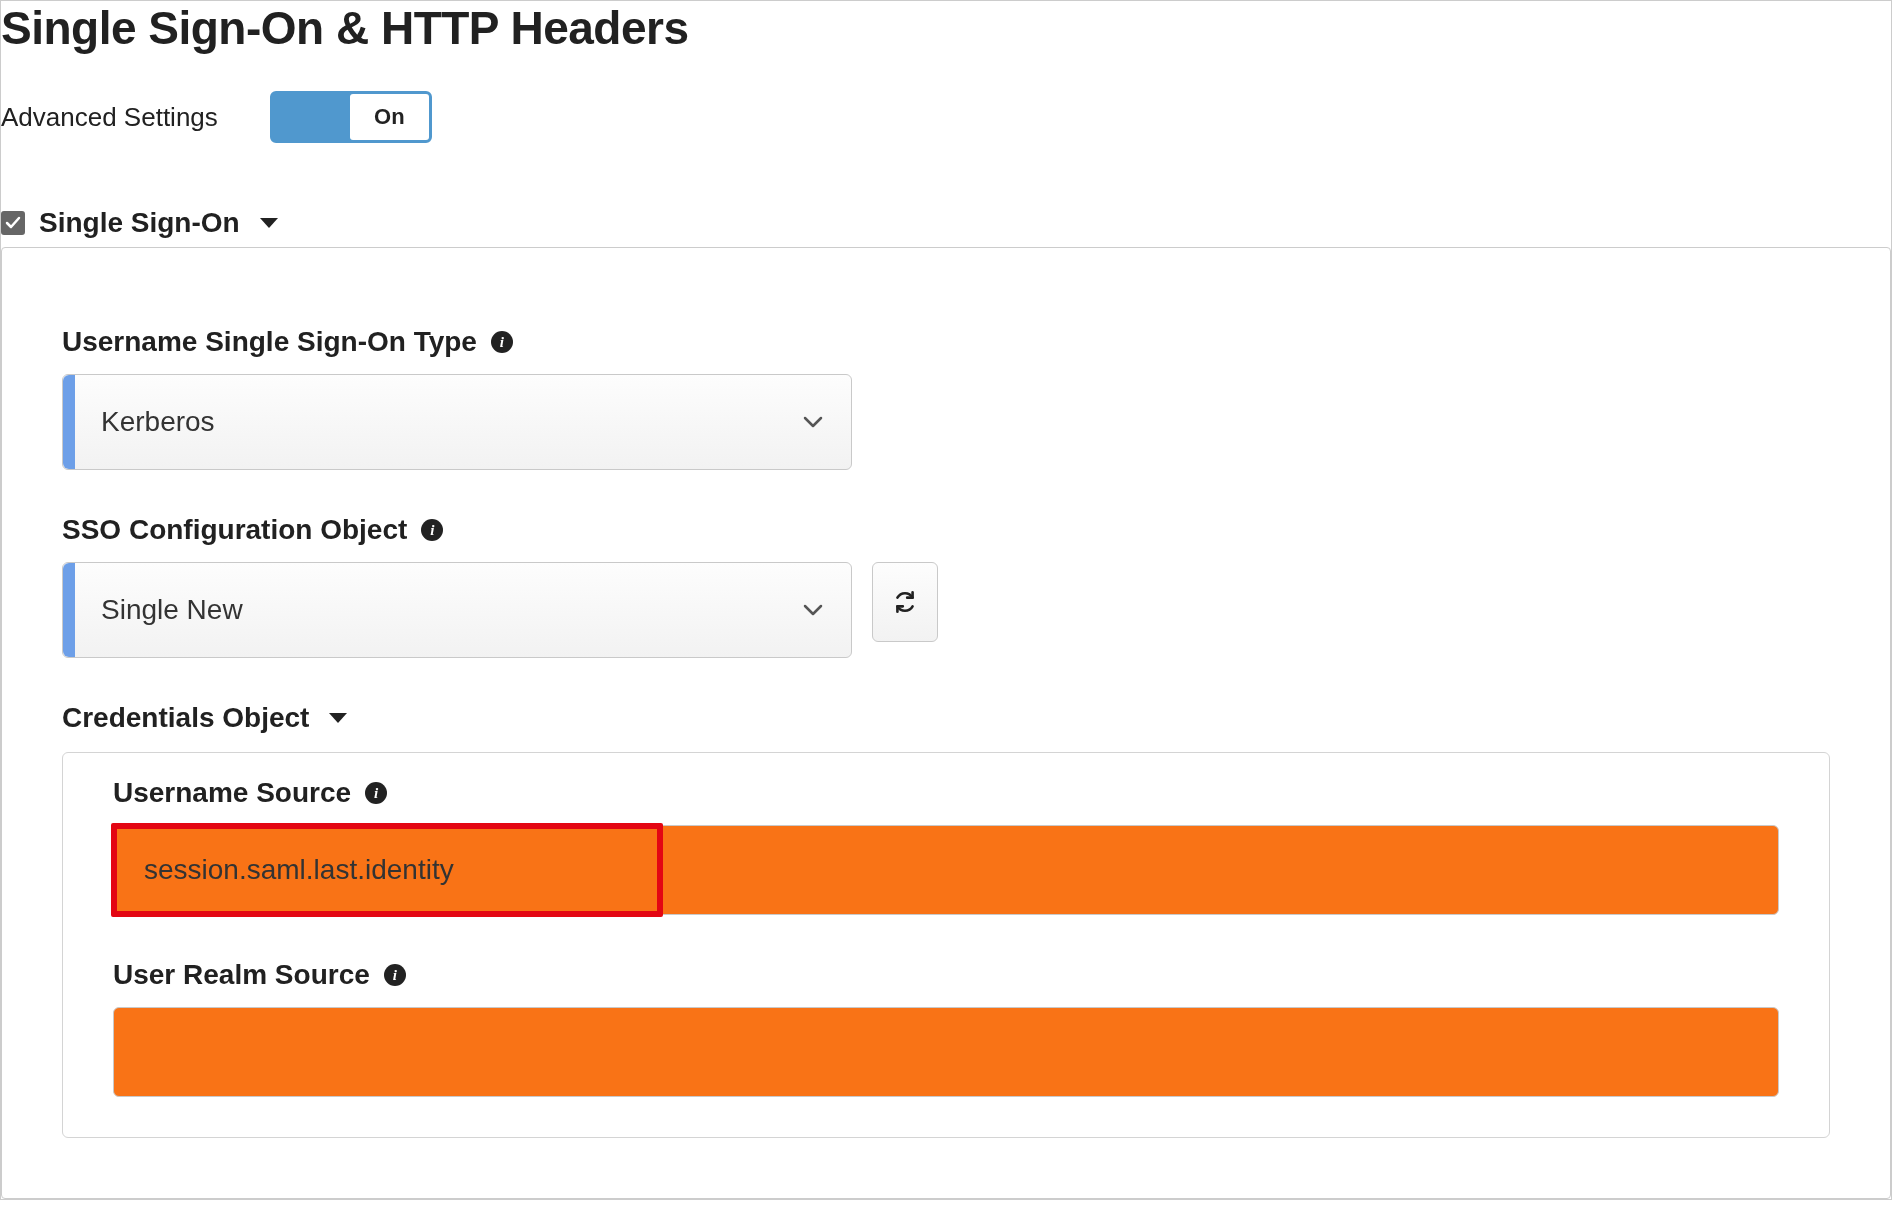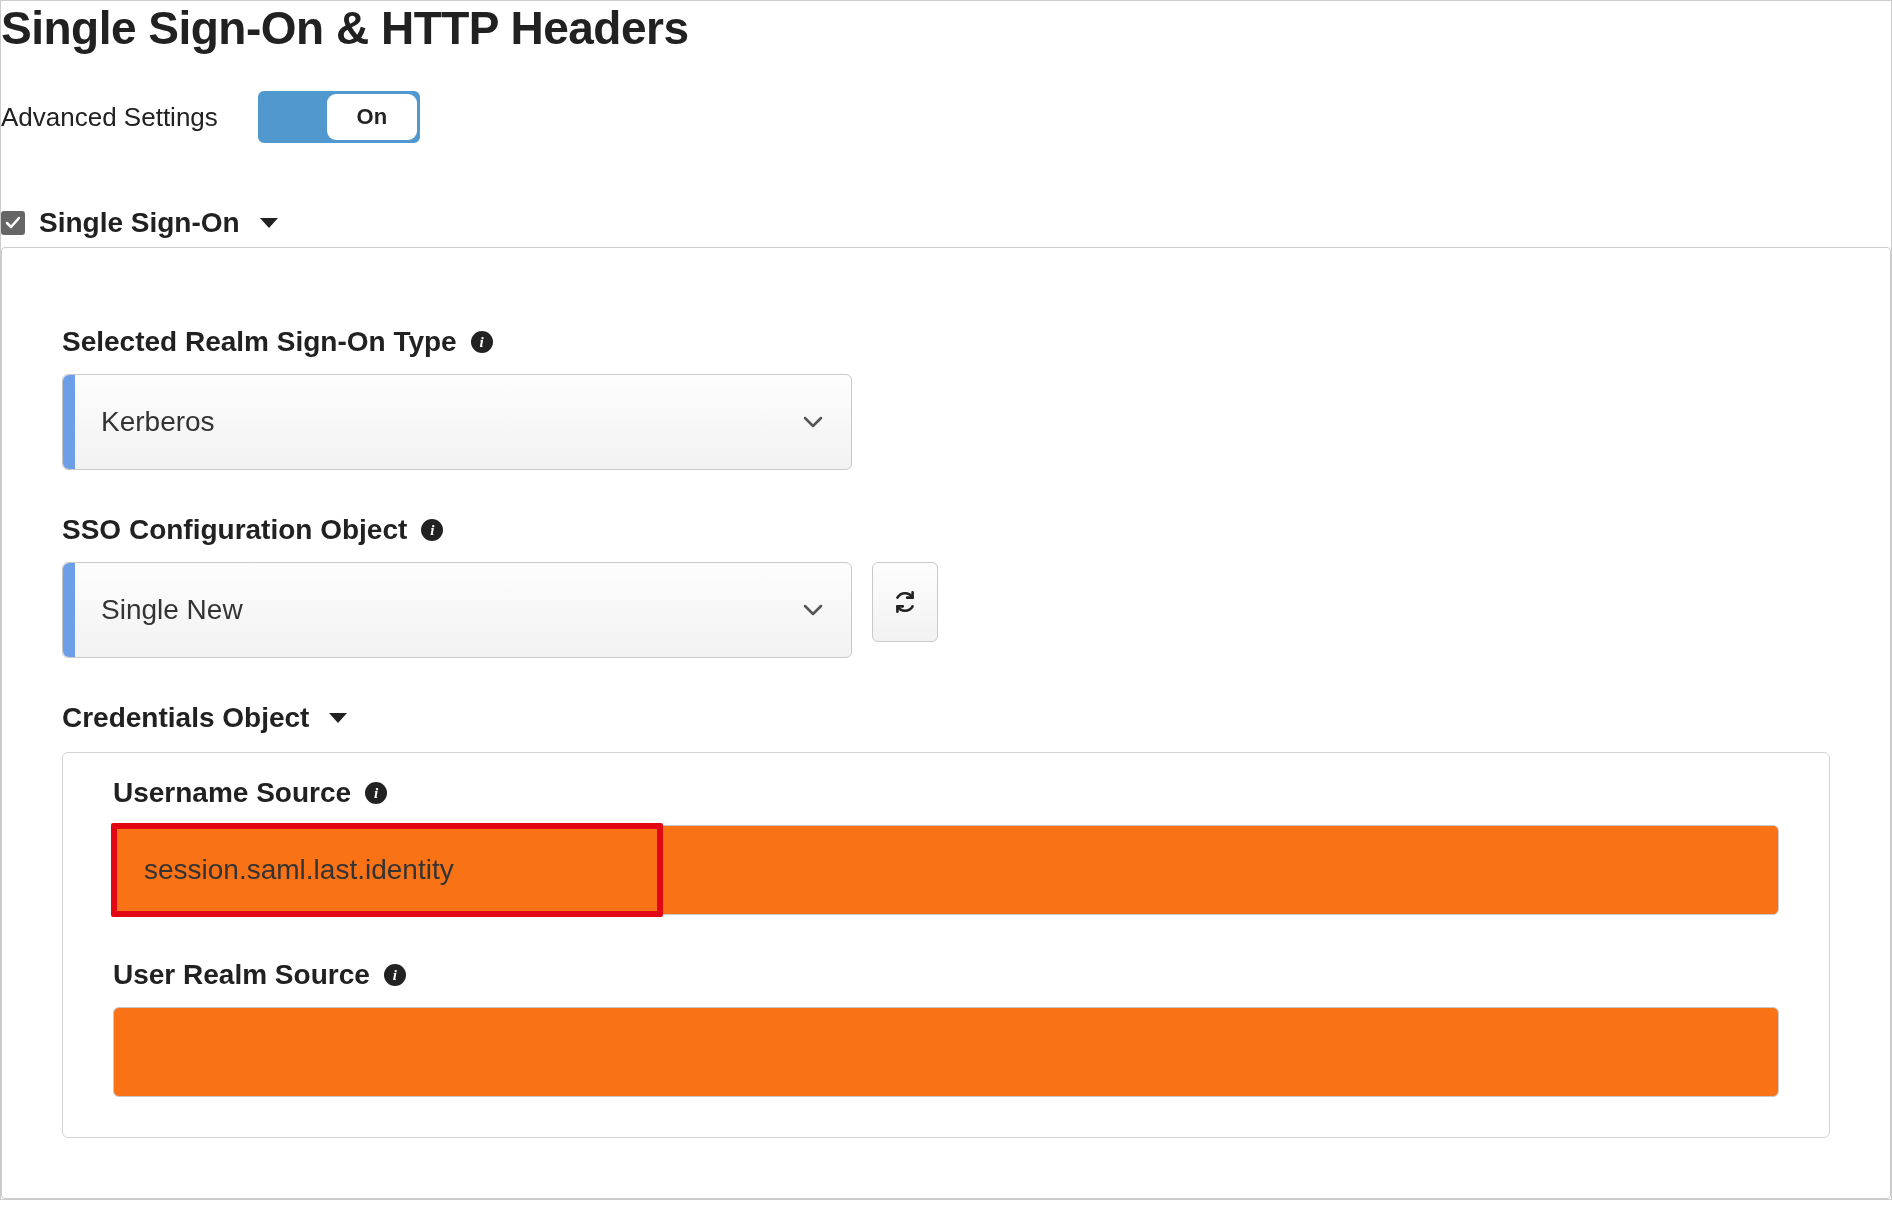--- a/index.html
+++ b/index.html
@@ -21,44 +21,44 @@
     font-weight: 700;
     margin: 0 0 36px 0;
     padding: 0;
     letter-spacing: -0.5px;
   }
 
   
   .adv-row {
     display: flex;
     align-items: center;
-    gap: 40px;
+    gap: 52px;
     margin-bottom: 64px;
   }
   .adv-label {
     font-size: 26px;
     font-weight: 400;
   }
   .toggle {
     width: 162px;
     height: 52px;
     border: 3px solid #5098ce;
     border-radius: 6px;
     background: #5098ce;
     display: flex;
     align-items: center;
     justify-content: flex-end;
     padding: 0;
     cursor: pointer;
   }
   .toggle-knob {
-    width: 90px;
+    width: 79px;
     height: 46px;
     background: #fff;
-    border-radius: 9px;
+    border-radius: 3px;
     display: flex;
     align-items: center;
     justify-content: center;
     font-weight: 700;
     font-size: 22px;
     color: #222;
   }
 
   
   .section-row {
@@ -239,21 +239,21 @@
         </svg>
     </span>
     <span class="section-title">Single Sign-On</span>
     <span class="caret-down"></span>
   </div>
 
   <div class="panel">
 
     <div class="field-block">
       <div class="field-label-row">
-        <span class="field-label">Selected Realm Sign-On Type</span>
+        <span class="field-label">Username Single Sign-On Type</span>
         <span class="info-icon">i</span>
       </div>
       <div class="select-row">
         <div class="select">
           <div class="accent"></div>
           <div class="value">Kerberos</div>
           <div class="chevron">
             <svg width="20" height="12" viewBox="0 0 20 12">
                 <path d="M2 2 L10 10 L18 2" stroke="#555" stroke-width="2.5" fill="none" stroke-linecap="round" stroke-linejoin="round"></path>
               </svg>

